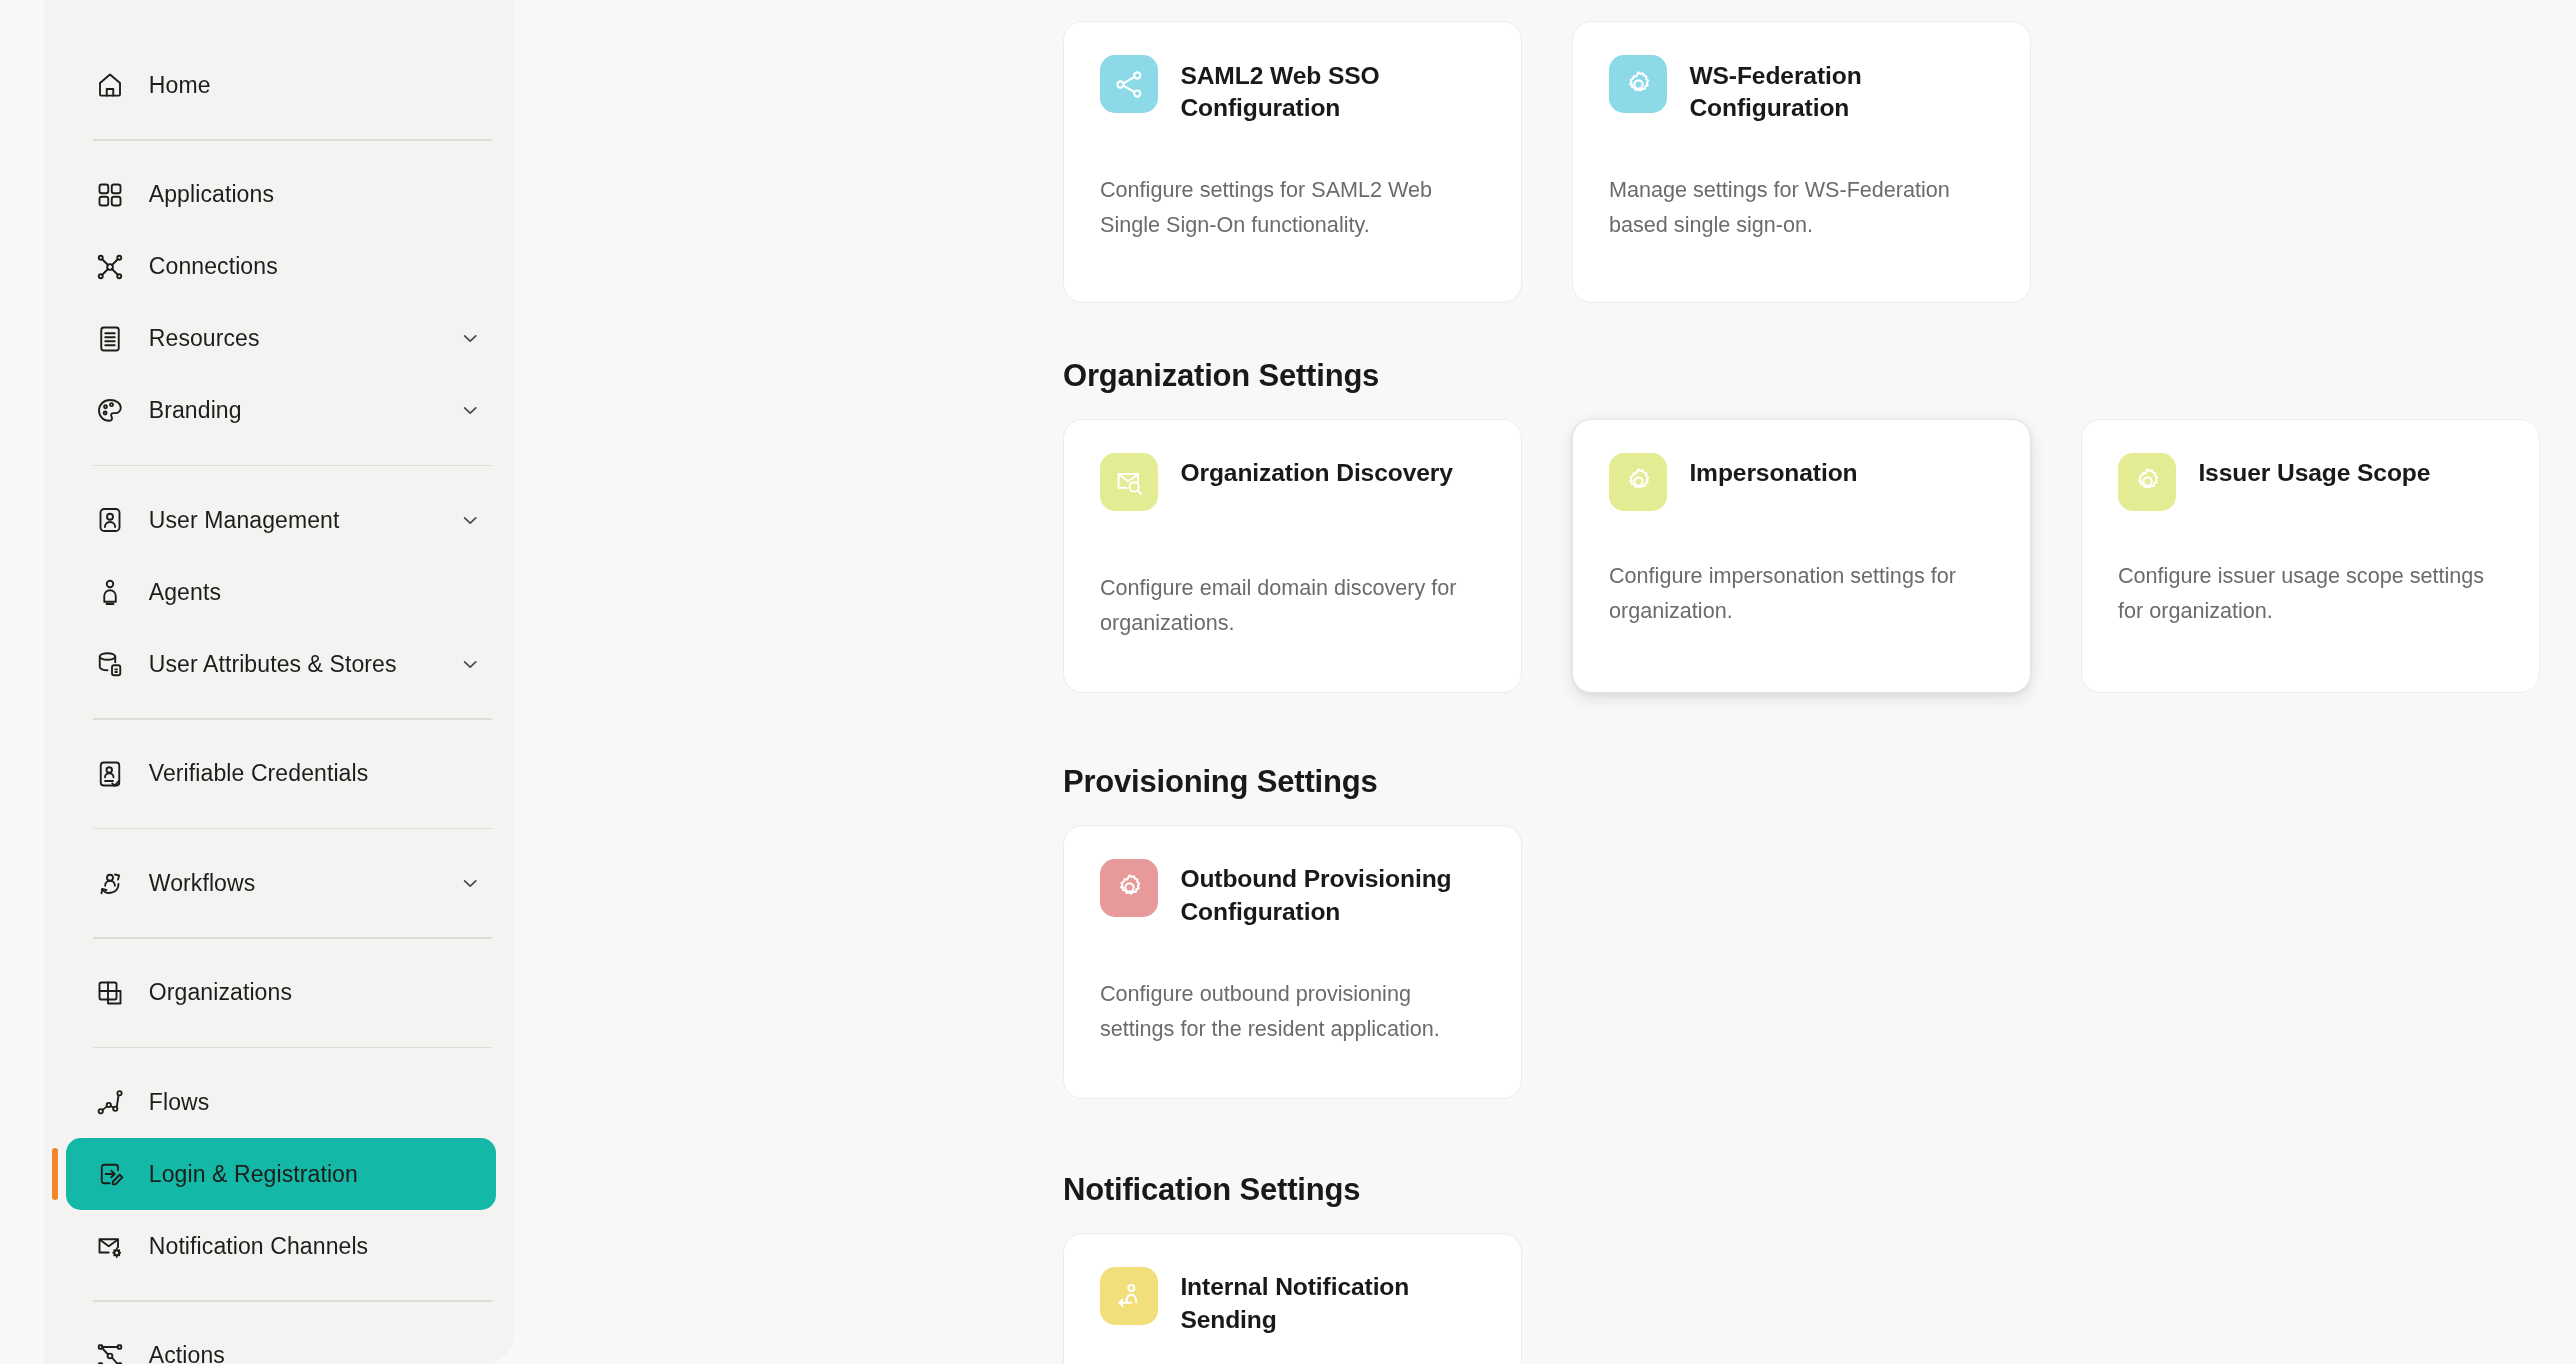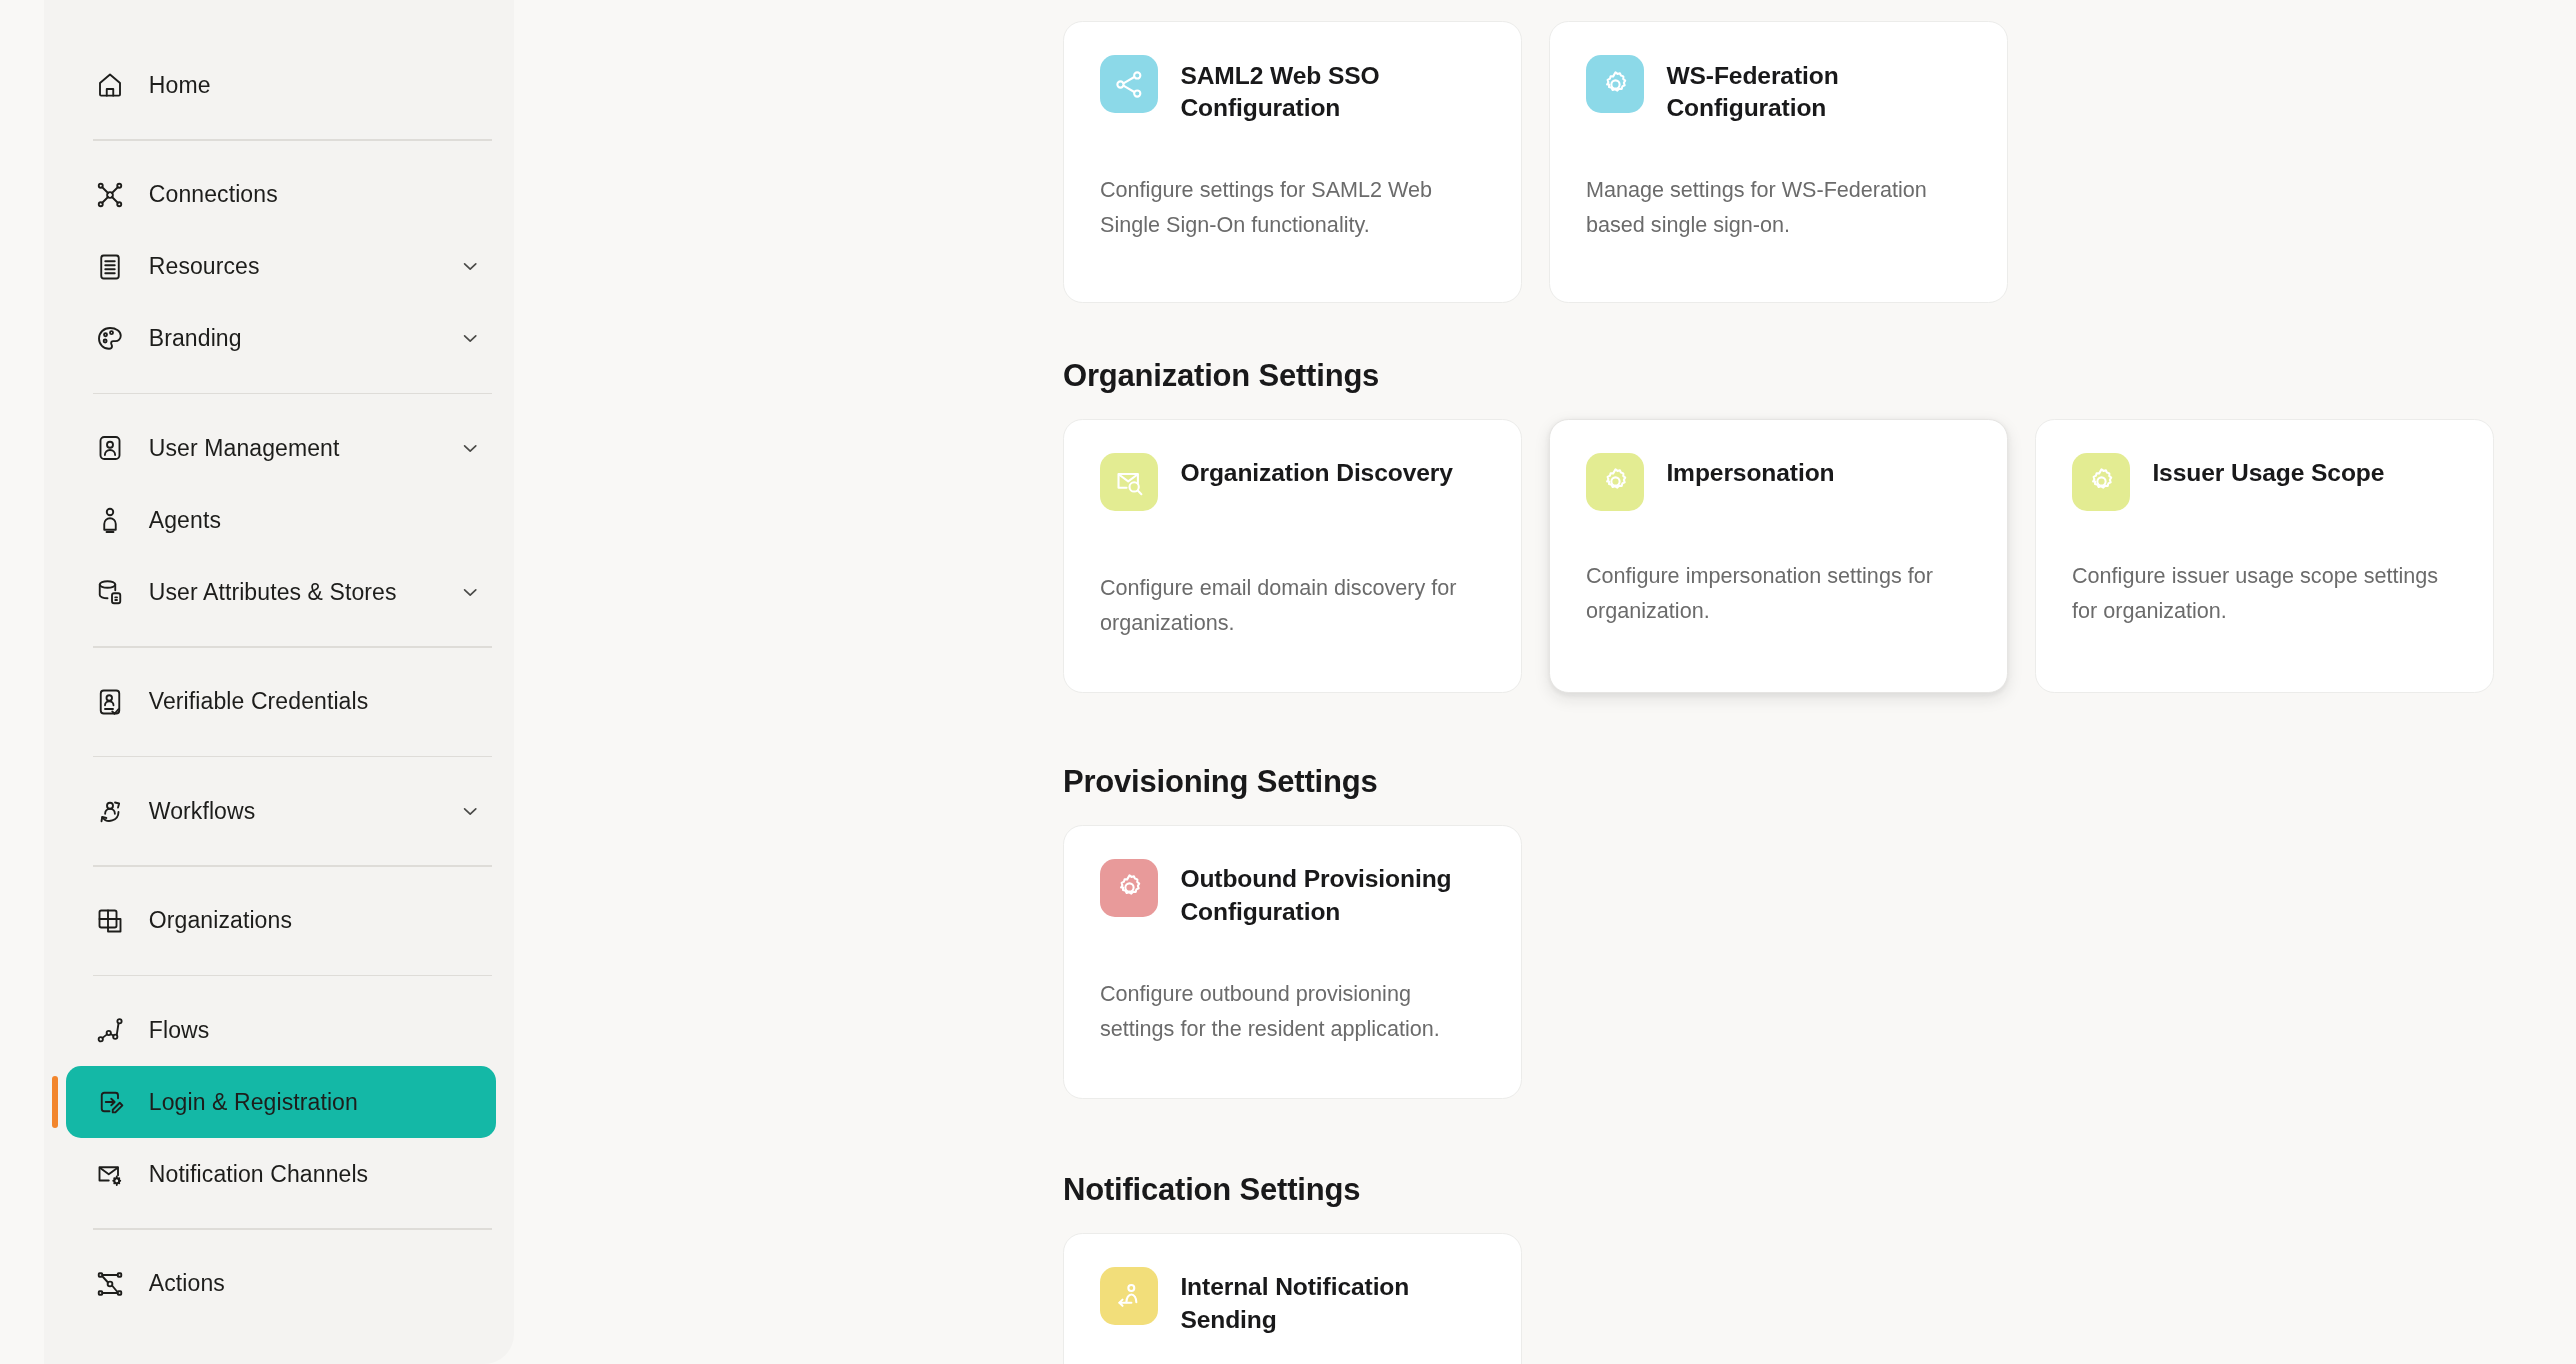--- a/index.html
+++ b/index.html
@@ -86,21 +86,21 @@
   .section { }
   .section-title {
     font-size: 31px;
     font-weight: 700;
     color: #19191a;
     letter-spacing: -0.2px;
     margin-bottom: 24.6px;
   }
   .card-grid {
     display: flex;
-    gap: 27px;
+    gap: 50px;
   }
   .card {
     width: 459px;
     min-height: 274px;
     background: #ffffff;
     border: 1.5px solid #ececea;
     border-radius: 19.4px;
     padding: 33px 36px 30px 36px;
     cursor: pointer;
     position: relative;
@@ -162,20 +162,31 @@
             </svg>
           </span>
           <span class="nav-label">Home</span>
         </div>
       </div>
       <div class="nav-sep"></div>
       <div class="nav-group">
         <div class="nav-item">
           <span class="nav-icon">
             <svg viewBox="0 0 24 24" fill="none" stroke="currentColor" stroke-width="1.5" stroke-linecap="round" stroke-linejoin="round">
+              <rect x="3.6" y="3.6" width="7" height="7" rx="1.8"></rect>
+              <rect x="13.4" y="3.6" width="7" height="7" rx="1.8"></rect>
+              <rect x="3.6" y="13.4" width="7" height="7" rx="1.8"></rect>
+              <rect x="13.4" y="13.4" width="7" height="7" rx="1.8"></rect>
+            </svg>
+          </span>
+          <span class="nav-label">Applications</span>
+        </div>
+        <div class="nav-item">
+          <span class="nav-icon">
+            <svg viewBox="0 0 24 24" fill="none" stroke="currentColor" stroke-width="1.5" stroke-linecap="round" stroke-linejoin="round">
               <circle cx="12" cy="12" r="2.3"></circle>
               <circle cx="4.6" cy="4.6" r="1.6"></circle>
               <circle cx="19.4" cy="4.6" r="1.6"></circle>
               <circle cx="4.6" cy="19.4" r="1.6"></circle>
               <circle cx="19.4" cy="19.4" r="1.6"></circle>
               <path d="M5.8 5.8l4.6 4.6M18.2 5.8l-4.6 4.6M5.8 18.2l4.6-4.6M18.2 18.2l-4.6-4.6"></path>
             </svg>
           </span>
           <span class="nav-label">Connections</span>
         </div>

